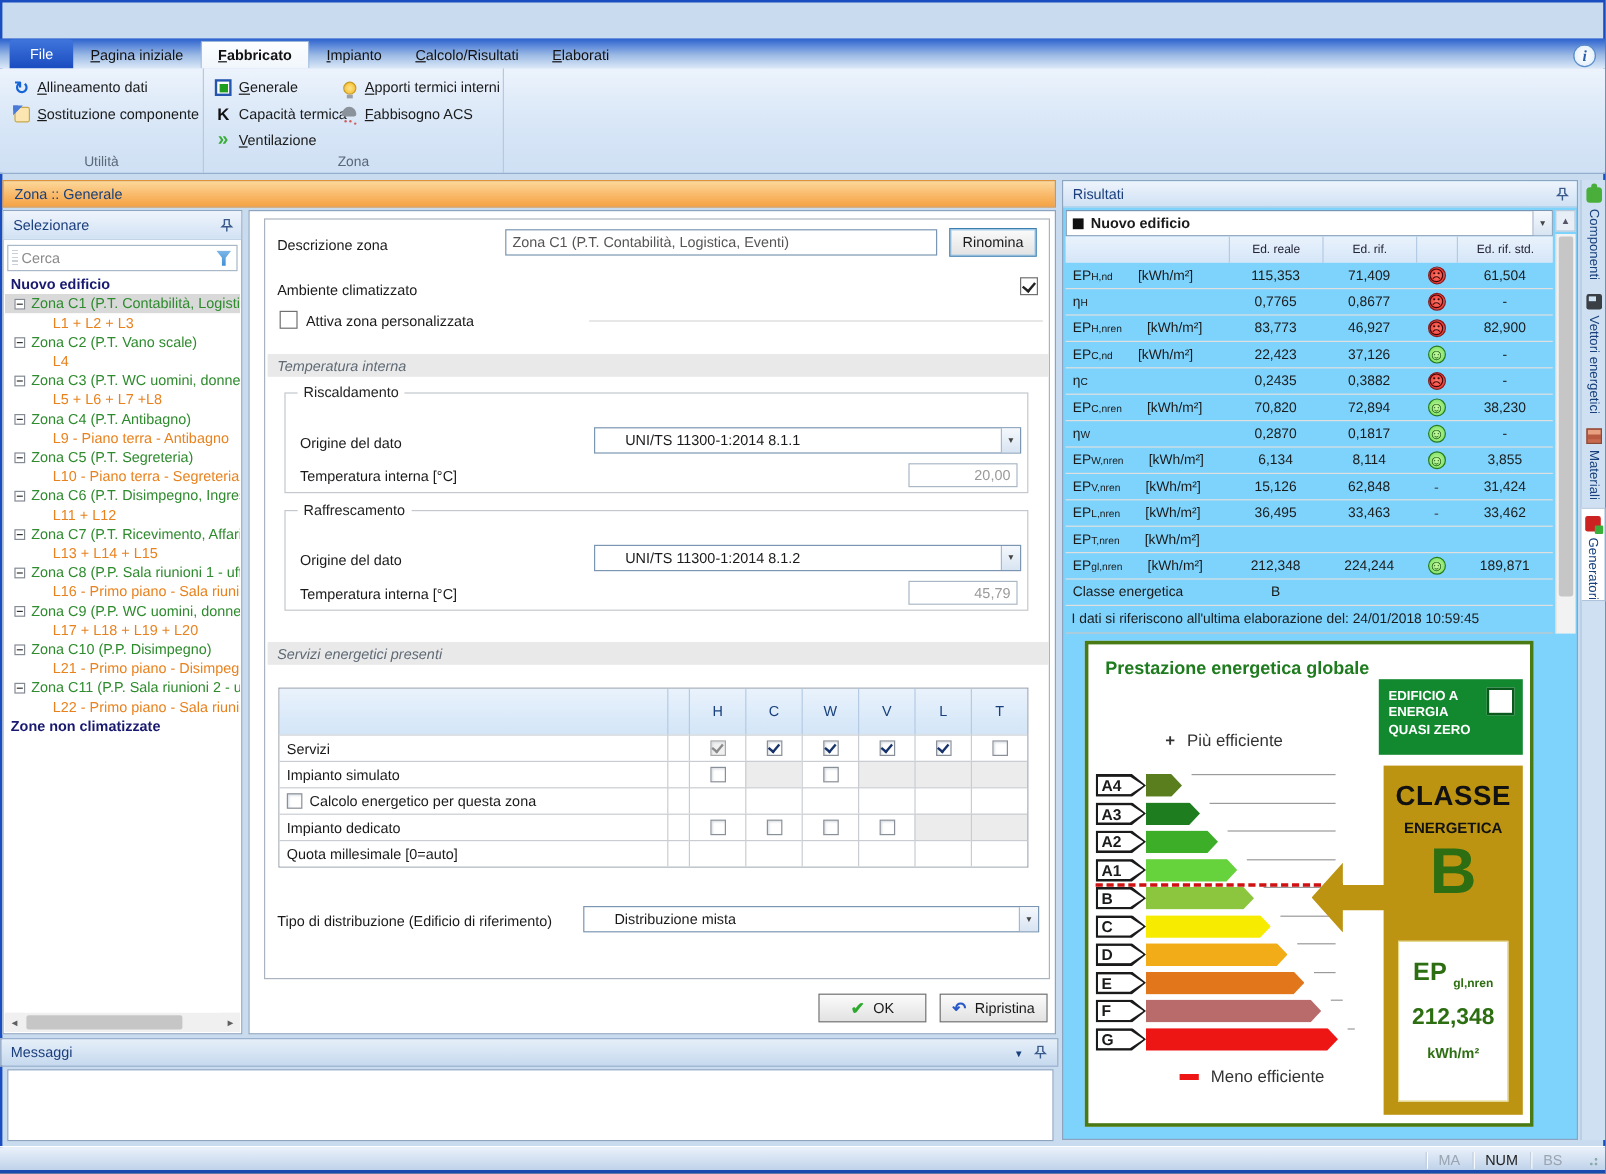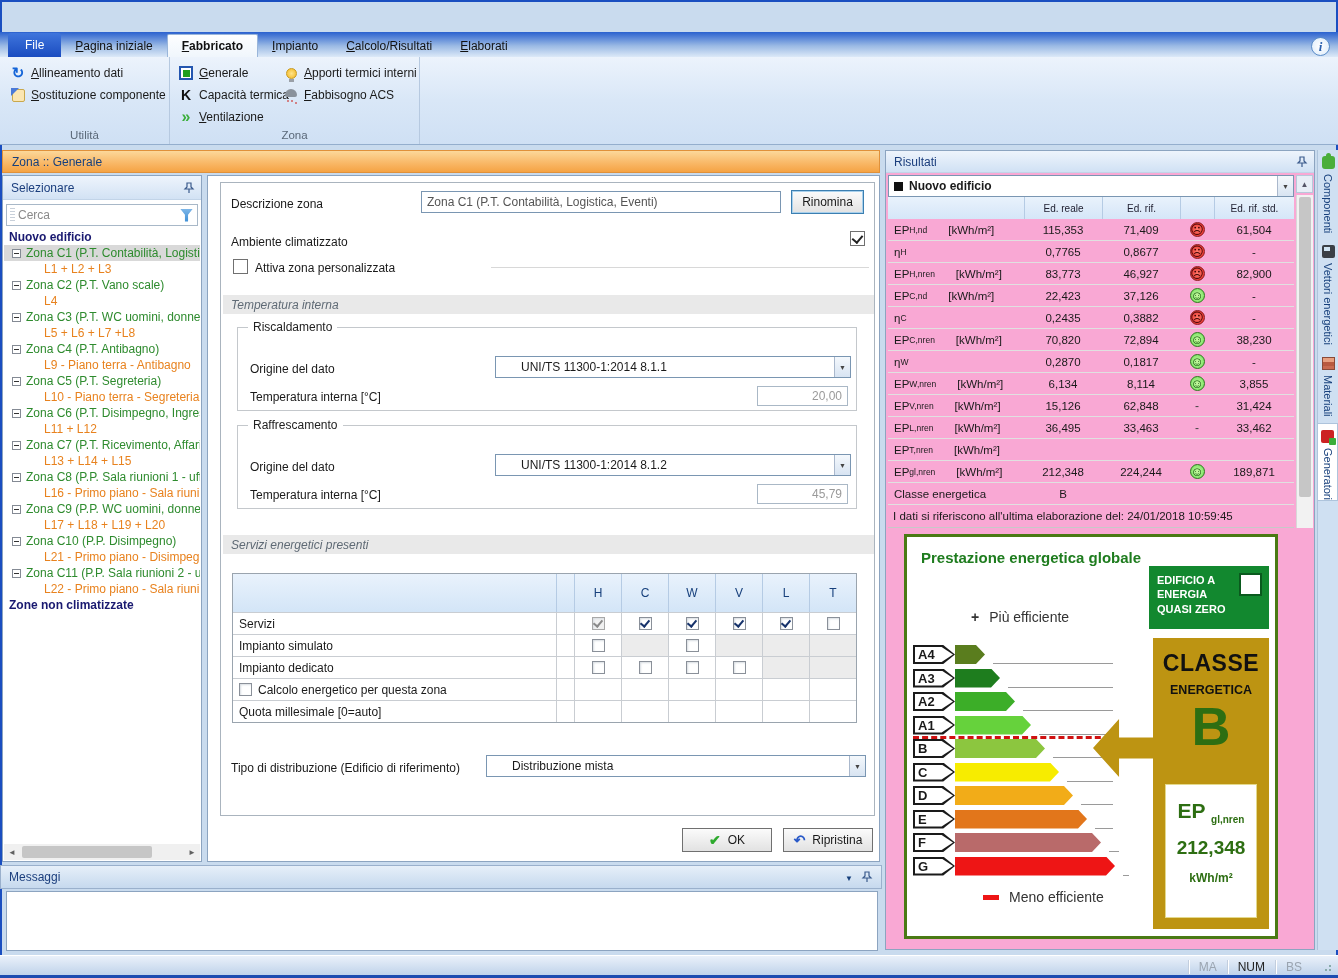--- a/index.html
+++ b/index.html
@@ -132,21 +132,21 @@
   .scell[data-state="none"] { background:#ececec; }
   .cb { position:relative; width:13px; height:13px; border:1px solid #8a9099; background:#fff; box-shadow:inset 1px 1px 2px #d8dde2; }
   .cb[data-state="checked"]:after,
   .scell[data-state="checked"] .cb:after { content:""; position:absolute; left:2px; top:0; width:4px; height:7px;
         border-right:2px solid #17336b; border-bottom:2px solid #17336b; transform:rotate(40deg); }
   .scell[data-state="checked-disabled"] .cb { background:#f1f1f1; border-color:#a8a8a8; }
   .scell[data-state="checked-disabled"] .cb:after { content:""; position:absolute; left:2px; top:0; width:4px; height:7px;
         border-right:2px solid #8a8a8a; border-bottom:2px solid #8a8a8a; transform:rotate(40deg); }
 
   
-  .results { position:absolute; left:885px; top:150px; width:430px; height:800px; background:#f9a8d4; border:1px solid #8ca4c0; }
+  .results { position:absolute; left:885px; top:150px; width:430px; height:800px; background:#7dd3fc; border:1px solid #8ca4c0; }
   .res-header { position:absolute; left:0; top:0; right:0; height:22px; background:linear-gradient(#eef4fc,#d0e1f4);
                 color:#1b3e7d; display:flex; align-items:center; padding:0 6px 0 8px; border-bottom:1px solid #c2d4e8; }
   .res-select { position:absolute; left:2px; top:24px; width:406px; height:22px; border:1px solid #7a96b2; background:#fff;
                 display:flex; align-items:center; gap:6px; padding-left:5px; font-weight:bold; }
   .blk-sq { width:9px; height:9px; background:#111; flex:none; }
   .res-select .ddbtn { margin-left:auto; }
   .upbox { position:absolute; left:410px; top:24px; width:17px; height:18px; background:#e8eef6; border:1px solid #b8c8da;
            display:flex; align-items:center; justify-content:center; font-size:8px; color:#556; }
   .vscroll { position:absolute; left:410px; top:44px; width:17px; height:333px; background:#f2f2f2; border-left:1px solid #d8d8d8; }
   .vthumb { position:absolute; left:2px; top:2px; width:12px; height:300px; background:#c6c6c6; border-radius:2px; }
@@ -174,21 +174,21 @@
   
   .chart { position:absolute; left:18px; top:383px; width:374px; height:405px; border:3px solid #4a7a14; background:#fff; }
   .chart-title { position:absolute; left:14px; top:12px; font-size:15px; font-weight:bold; color:#1e7c1e; }
   .nzeb { position:absolute; left:242px; top:29px; width:120px; height:63px; background:#12882f; color:#fff;
           font-size:11px; font-weight:bold; line-height:1.3; padding:7px 8px; }
   .nzeb-check { position:absolute; right:7px; top:7px; width:23px; height:23px; background:#fff; border:2px solid #0a5a1e; }
   .more-row { position:absolute; left:64px; top:72px; display:flex; align-items:center; gap:10px; }
   .plus { color:#2d6e12; font-size:27px; font-weight:bold; line-height:1; }
   .more-row span, .less-row span { font-size:14px; color:#333; }
   .grades { position:absolute; left:6px; top:108px; width:240px; }
-  .grade-row { display:flex; align-items:flex-end; height:19px; margin-bottom:4.5px; }
+  .grade-row { display:flex; align-items:flex-start; height:19px; margin-bottom:4.5px; }
   .plab { position:relative; width:42px; height:19px; flex:none; }
   .plab .o { position:absolute; inset:0; background:#1a1a1a; clip-path:polygon(0 0,72% 0,100% 50%,72% 100%,0 100%); }
   .plab .i { position:absolute; inset:2px; background:#fff; clip-path:polygon(0 0,70% 0,100% 50%,70% 100%,0 100%); }
   .plab b { position:absolute; left:5px; top:2px; font-size:13px; z-index:1; }
   .arrow { height:19px; flex:none; clip-path:polygon(0 0,calc(100% - 9px) 0,100% 50%,calc(100% - 9px) 100%,0 100%); }
   .gline { flex:none; height:1px; background:#9a9a9a; margin-left:8px; }
   .grade-row[data-grade="A4"] .arrow { width:30px;  background:#5a7d1e; }
   .grade-row[data-grade="A3"] .arrow { width:45px;  background:#1e7d1e; }
   .grade-row[data-grade="A2"] .arrow { width:60px;  background:#3cae28; }
   .grade-row[data-grade="A1"] .arrow { width:76px;  background:#66d23c; }
@@ -561,49 +561,49 @@
             </div>
           <div class="scell" data-state="none"></div>
           <div class="scell" data-state="unchecked">
               <span class="cb"></span>
             </div>
           <div class="scell" data-state="none"></div>
           <div class="scell" data-state="none"></div>
           <div class="scell" data-state="none"></div>
         </div>
         <div class="srv-row">
+          <div>
+              <span class="cb" data-state="unchecked"></span>
+              <span>Calcolo energetico per questa zona</span>
+            </div>
+            <div></div>
+          <div class="scell" data-state="empty"></div>
+          <div class="scell" data-state="empty"></div>
+          <div class="scell" data-state="empty"></div>
+          <div class="scell" data-state="empty"></div>
+          <div class="scell" data-state="empty"></div>
+          <div class="scell" data-state="empty"></div>
+        </div>
+        <div class="srv-row">
           <div>Impianto dedicato</div>
             <div></div>
           <div class="scell" data-state="unchecked">
               <span class="cb"></span>
             </div>
           <div class="scell" data-state="unchecked">
               <span class="cb"></span>
             </div>
           <div class="scell" data-state="unchecked">
               <span class="cb"></span>
             </div>
           <div class="scell" data-state="unchecked">
               <span class="cb"></span>
             </div>
           <div class="scell" data-state="none"></div>
           <div class="scell" data-state="none"></div>
-        </div>
-        <div class="srv-row">
-          <div>
-              <span class="cb" data-state="unchecked"></span>
-              <span>Calcolo energetico per questa zona</span>
-            </div>
-            <div></div>
-          <div class="scell" data-state="empty"></div>
-          <div class="scell" data-state="empty"></div>
-          <div class="scell" data-state="empty"></div>
-          <div class="scell" data-state="empty"></div>
-          <div class="scell" data-state="empty"></div>
-          <div class="scell" data-state="empty"></div>
         </div>
         <div class="srv-row">
           <div>Quota millesimale [0=auto]</div>
             <div></div>
           <div class="scell" data-state="empty"></div>
           <div class="scell" data-state="empty"></div>
           <div class="scell" data-state="empty"></div>
           <div class="scell" data-state="empty"></div>
           <div class="scell" data-state="empty"></div>
           <div class="scell" data-state="empty"></div>

